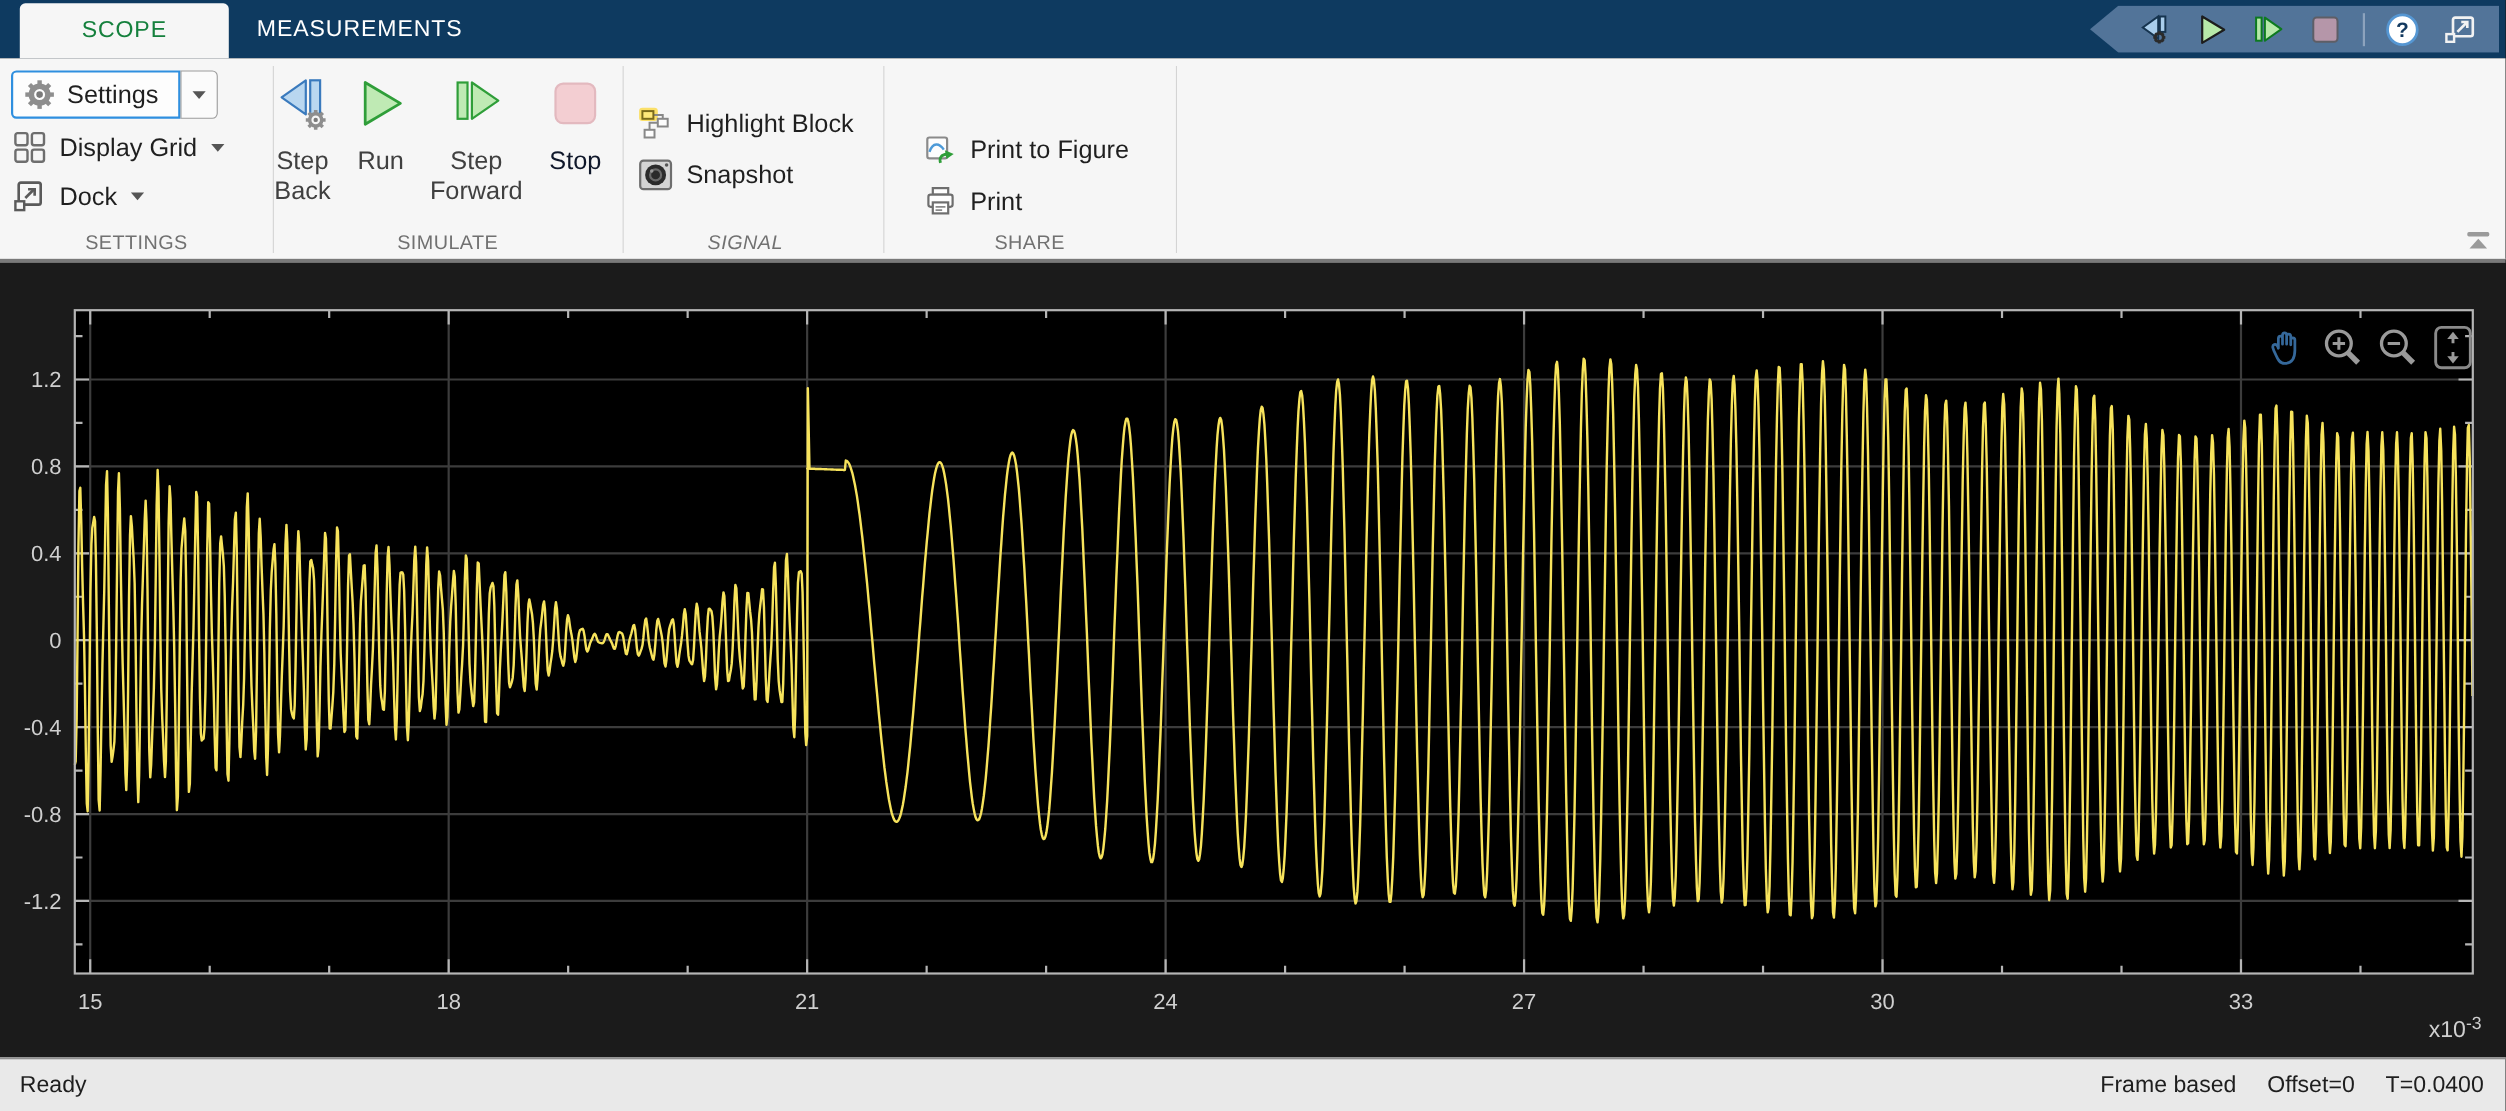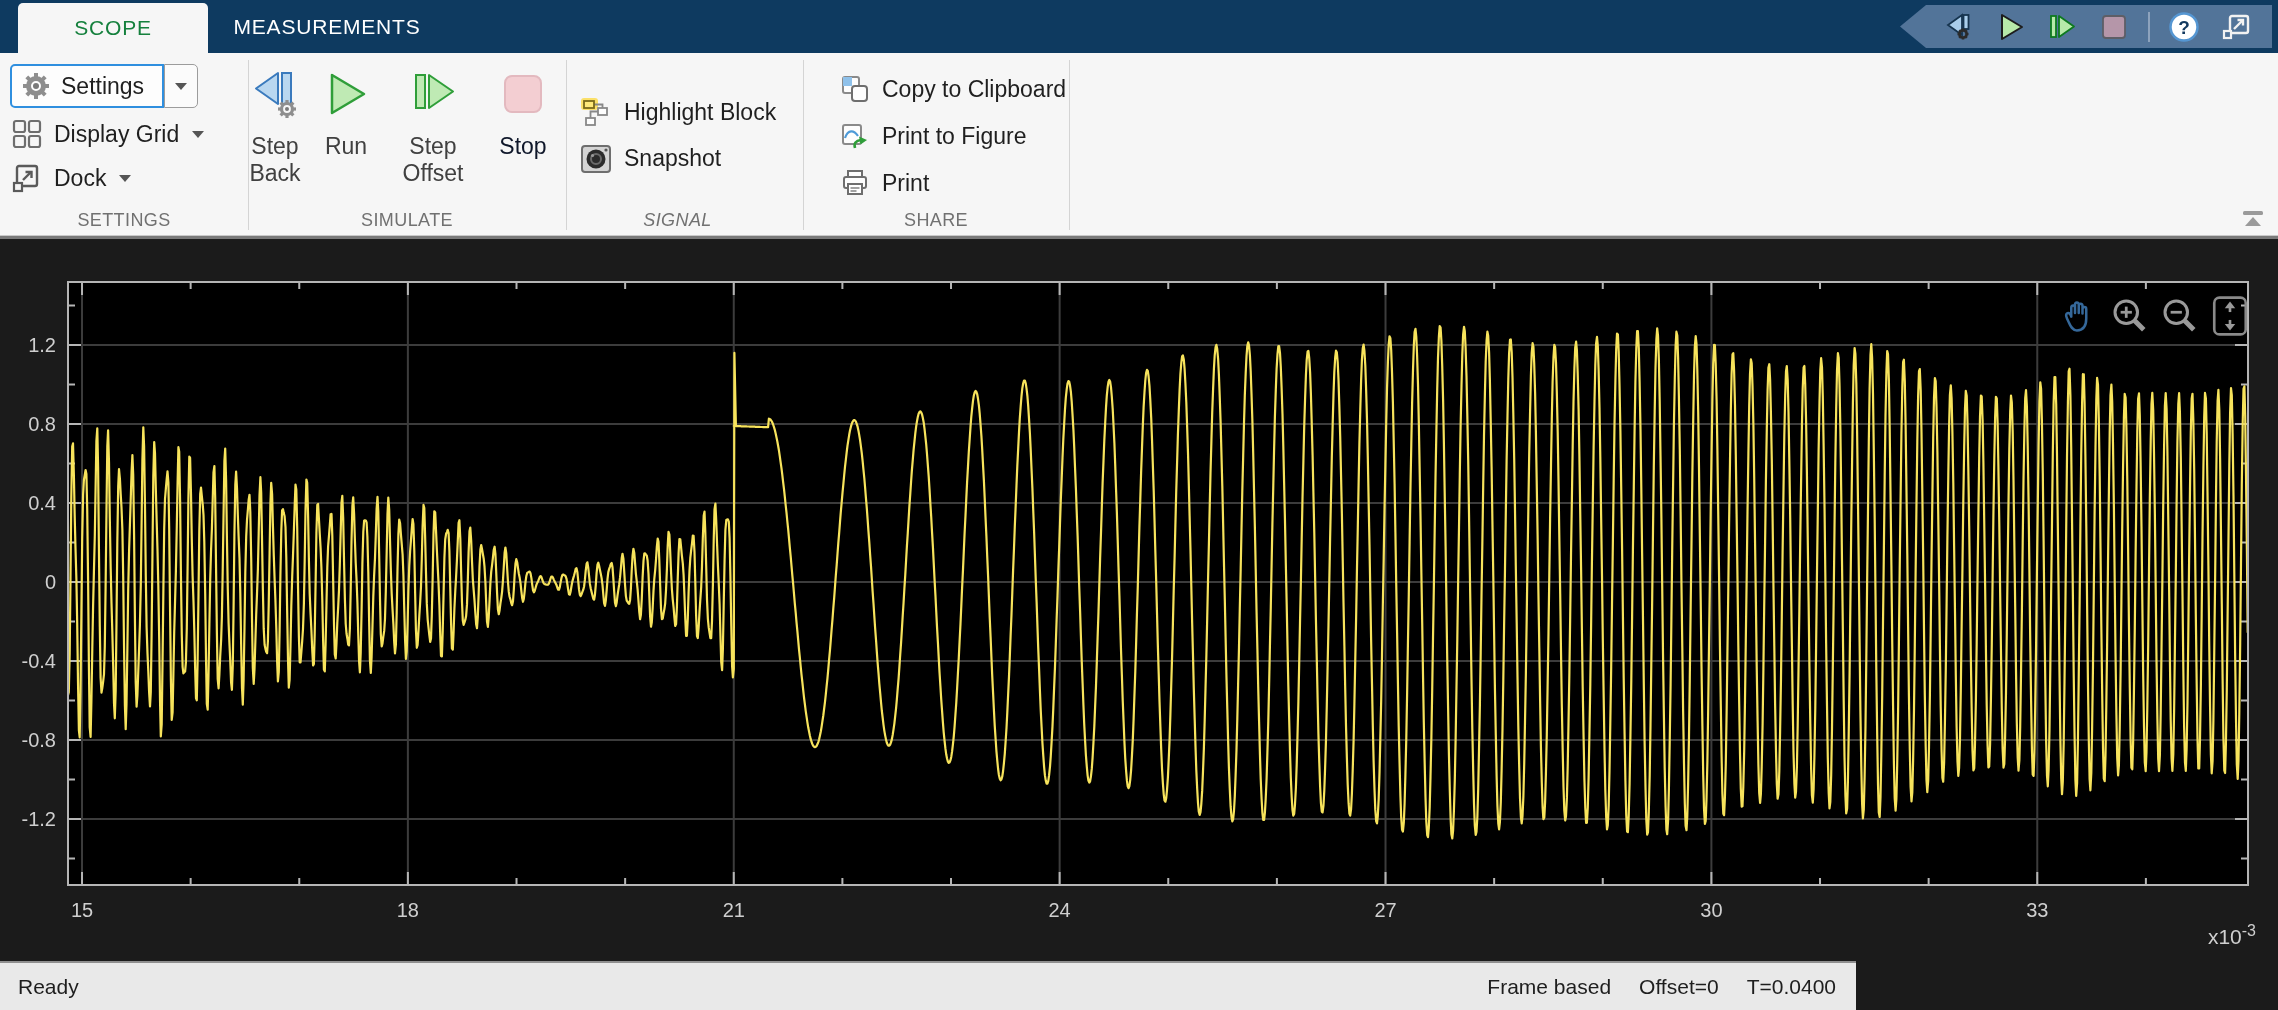--- a/index.html
+++ b/index.html
@@ -46,21 +46,21 @@
   .plot-title{position:absolute;left:68px;top:250px;width:2180px;text-align:center;
     font-size:22px;color:#d6d6d6;}
   #plot-svg{position:absolute;left:0;top:239px;width:2278px;height:722px;}
   .xscale{position:absolute;left:2120px;top:922px;width:136px;text-align:right;
     font-size:21px;color:#cfcfcf;}
   .xscale sup{font-size:16px;}
   .plot-tools{position:absolute;left:2058px;top:294px;display:flex;gap:6px;align-items:center;}
   .ptool{width:44px;height:44px;display:flex;align-items:center;justify-content:center;}
 
   
-  .statusbar{position:absolute;left:0;top:961px;width:1856px;height:49px;background:#e9e9e9;
+  .statusbar{position:absolute;left:0;top:961px;width:2278px;height:49px;background:#e9e9e9;
     border-top:2px solid #8f8f8f;box-sizing:border-box;display:flex;align-items:center;
     font-size:21px;color:#1e1e1e;}
   .status-left{margin-left:18px;}
   .status-right{margin-left:auto;margin-right:20px;display:flex;}
   .status-right span{margin-left:28px;}
 </style>
 </head>
 <body>
 
 <div class="window">
@@ -222,21 +222,21 @@
 
     <div class="big-btn" style="left:385px;width:96px;">
       <div class="big-icon">
         <svg width="52" height="52" viewBox="0 0 52 52">
           <rect x="9" y="7" width="9" height="33" fill="#bfeab4" stroke="#2f9e39" stroke-width="2"></rect>
           <polygon points="22,7 22,40 46,23.5" fill="#bfeab4" stroke="#2f9e39" stroke-width="2" stroke-linejoin="round"></polygon>
         </svg>
       </div>
       <div class="big-label">
         <div>Step</div>
-        <div>Offset</div>
+        <div>Forward</div>
       </div>
     </div>
 
     <div class="big-btn" style="left:486px;width:74px;">
       <div class="big-icon">
         <svg width="48" height="48" viewBox="0 0 48 48">
           <rect x="6" y="6" width="36" height="36" rx="7" fill="#f3ced2" stroke="#e3b9bf" stroke-width="2"></rect>
         </svg>
       </div>
       <div class="big-label disabled">
@@ -268,28 +268,20 @@
         <circle cx="16" cy="17" r="5" fill="none" stroke="#6a6a6a" stroke-width="2"></circle>
         <circle cx="12.5" cy="13.5" r="1.6" fill="#9a9a9a"></circle>
         <circle cx="26" cy="8" r="1.6" fill="#555"></circle>
       </svg>
       <span class="row-label">Snapshot</span>
     </div>
 
     <div class="grp-label" style="left:559px;width:237px;font-style:italic;">SIGNAL</div>
     <div class="rsep" style="left:803px;"></div>
 
-    <div class="row-btn" style="left:840px;top:14px;">
-      <svg width="30" height="30" viewBox="0 0 30 30">
-        <rect x="3" y="3" width="16" height="16" rx="2" fill="#fdfdfd" stroke="#8a8a8a" stroke-width="2"></rect>
-        <rect x="3" y="3" width="9" height="9" fill="#8fc1ea"></rect>
-        <rect x="12" y="12" width="15" height="15" rx="3" fill="#fdfdfd" stroke="#6e6e6e" stroke-width="2"></rect>
-      </svg>
-      <span class="row-label">Copy to Clipboard</span>
-    </div>
 
     <div class="row-btn" style="left:840px;top:61px;">
       <svg width="30" height="30" viewBox="0 0 30 30">
         <rect x="3" y="4" width="18" height="19" rx="2" fill="#fdfdfd" stroke="#8a8a8a" stroke-width="2"></rect>
         <path d="M5 17 C8 8 14 9 18 15" fill="none" stroke="#4d9ad8" stroke-width="2.2"></path>
         <path d="M15 27 q-2 -7 6 -8" fill="none" stroke="#2f9e39" stroke-width="2.6"></path>
         <polygon points="19,15.5 27,19 20.5,23.5" fill="#2f9e39"></polygon>
       </svg>
       <span class="row-label">Print to Figure</span>
     </div>

